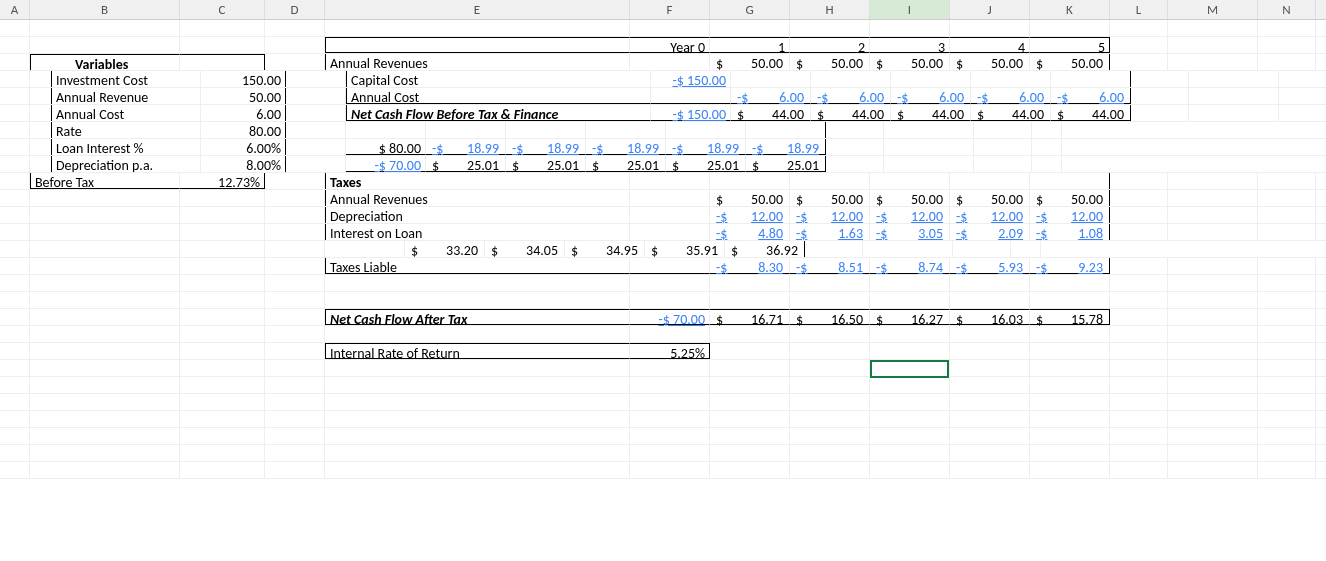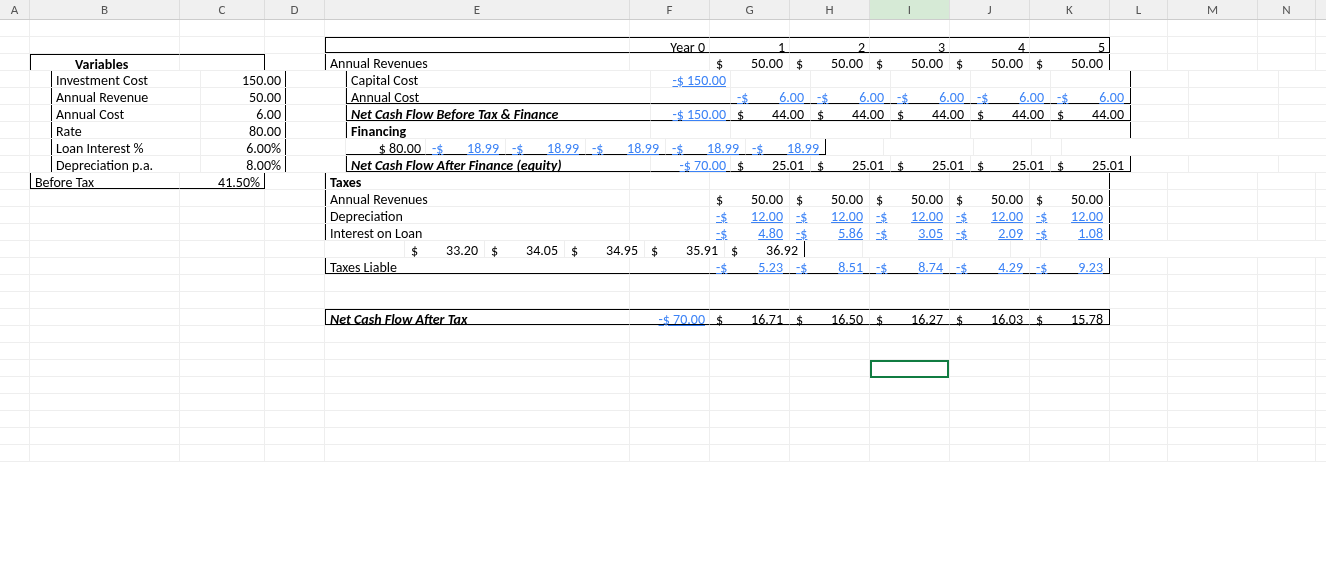--- a/index.html
+++ b/index.html
@@ -305,21 +305,20 @@
         <div class="cell c-L"></div>
         <div class="cell c-M"></div>
         <div class="cell c-N"></div>
         <div class="cell c-O"></div>
       </div>
       <div class="row">
         <div class="cell c-A"></div>
         <div class="cell c-B vbox-left">Rate</div>
         <div class="cell c-C right vbox-right">80.00</div>
         <div class="cell c-D"></div>
-        <div class="cell c-E bold  bl">Financing</div>
         <div class="cell c-F"></div>
         <div class="cell c-G"></div>
         <div class="cell c-H"></div>
         <div class="cell c-I"></div>
         <div class="cell c-J"></div>
         <div class="cell c-K br"></div>
         <div class="cell c-L"></div>
         <div class="cell c-M"></div>
         <div class="cell c-N"></div>
         <div class="cell c-O"></div>
@@ -363,21 +362,20 @@
         <div class="cell c-L"></div>
         <div class="cell c-M"></div>
         <div class="cell c-N"></div>
         <div class="cell c-O"></div>
       </div>
       <div class="row">
         <div class="cell c-A"></div>
         <div class="cell c-B vbox-left">Depreciation p.a.</div>
         <div class="cell c-C right vbox-right">8.00%</div>
         <div class="cell c-D"></div>
-        <div class="cell c-E bold italic  bl bb">Net Cash Flow After Finance (equity)</div>
         <div class="cell c-F right red bb">-$   70.00</div>
         <div class="cell c-G bb">
           <div class="cur">
             <span>$</span>
             <span>25.01</span>
           </div>
         </div>
         <div class="cell c-H bb">
           <div class="cur">
             <span>$</span>
@@ -403,21 +401,21 @@
           </div>
         </div>
         <div class="cell c-L"></div>
         <div class="cell c-M"></div>
         <div class="cell c-N"></div>
         <div class="cell c-O"></div>
       </div>
       <div class="row">
         <div class="cell c-A"></div>
         <div class="cell c-B vbox-bot-left">Before Tax</div>
-        <div class="cell c-C right vbox-bot-right">41.50%</div>
+        <div class="cell c-C right vbox-bot-right">12.73%</div>
         <div class="cell c-D"></div>
         <div class="cell c-E bold  bl">Taxes</div>
         <div class="cell c-F"></div>
         <div class="cell c-G"></div>
         <div class="cell c-H"></div>
         <div class="cell c-I"></div>
         <div class="cell c-J"></div>
         <div class="cell c-K br"></div>
         <div class="cell c-L"></div>
         <div class="cell c-M"></div>
@@ -517,21 +515,21 @@
         <div class="cell c-F"></div>
         <div class="cell c-G red">
           <div class="cur">
             <span>-$</span>
             <span>4.80</span>
           </div>
         </div>
         <div class="cell c-H red">
           <div class="cur">
             <span>-$</span>
-            <span>5.86</span>
+            <span>1.63</span>
           </div>
         </div>
         <div class="cell c-I red">
           <div class="cur">
             <span>-$</span>
             <span>3.05</span>
           </div>
         </div>
         <div class="cell c-J red">
           <div class="cur">
@@ -594,39 +592,39 @@
       <div class="row">
         <div class="cell c-A"></div>
         <div class="cell c-B"></div>
         <div class="cell c-C"></div>
         <div class="cell c-D"></div>
         <div class="cell c-E bl bb">Taxes Liable</div>
         <div class="cell c-F bb"></div>
         <div class="cell c-G red bb">
           <div class="cur">
             <span>-$</span>
-            <span>5.23</span>
+            <span>8.30</span>
           </div>
         </div>
         <div class="cell c-H red bb">
           <div class="cur">
             <span>-$</span>
             <span>8.51</span>
           </div>
         </div>
         <div class="cell c-I red bb">
           <div class="cur">
             <span>-$</span>
             <span>8.74</span>
           </div>
         </div>
         <div class="cell c-J red bb">
           <div class="cur">
             <span>-$</span>
-            <span>4.29</span>
+            <span>5.93</span>
           </div>
         </div>
         <div class="cell c-K red br bb">
           <div class="cur">
             <span>-$</span>
             <span>9.23</span>
           </div>
         </div>
         <div class="cell c-L"></div>
         <div class="cell c-M"></div>
@@ -724,20 +722,37 @@
         <div class="cell c-L"></div>
         <div class="cell c-M"></div>
         <div class="cell c-N"></div>
         <div class="cell c-O"></div>
       </div>
       <div class="row">
         <div class="cell c-A"></div>
         <div class="cell c-B"></div>
         <div class="cell c-C"></div>
         <div class="cell c-D"></div>
+        <div class="cell c-E bt bb bl">Internal Rate of Return</div>
+        <div class="cell c-F right bt bb br">5.25%</div>
+        <div class="cell c-G"></div>
+        <div class="cell c-H"></div>
+        <div class="cell c-I"></div>
+        <div class="cell c-J"></div>
+        <div class="cell c-K"></div>
+        <div class="cell c-L"></div>
+        <div class="cell c-M"></div>
+        <div class="cell c-N"></div>
+        <div class="cell c-O"></div>
+      </div>
+      <div class="row">
+        <div class="cell c-A"></div>
+        <div class="cell c-B"></div>
+        <div class="cell c-C"></div>
+        <div class="cell c-D"></div>
         <div class="cell c-E"></div>
         <div class="cell c-F"></div>
         <div class="cell c-G"></div>
         <div class="cell c-H"></div>
         <div class="cell c-I"></div>
         <div class="cell c-J"></div>
         <div class="cell c-K"></div>
         <div class="cell c-L"></div>
         <div class="cell c-M"></div>
         <div class="cell c-N"></div>

